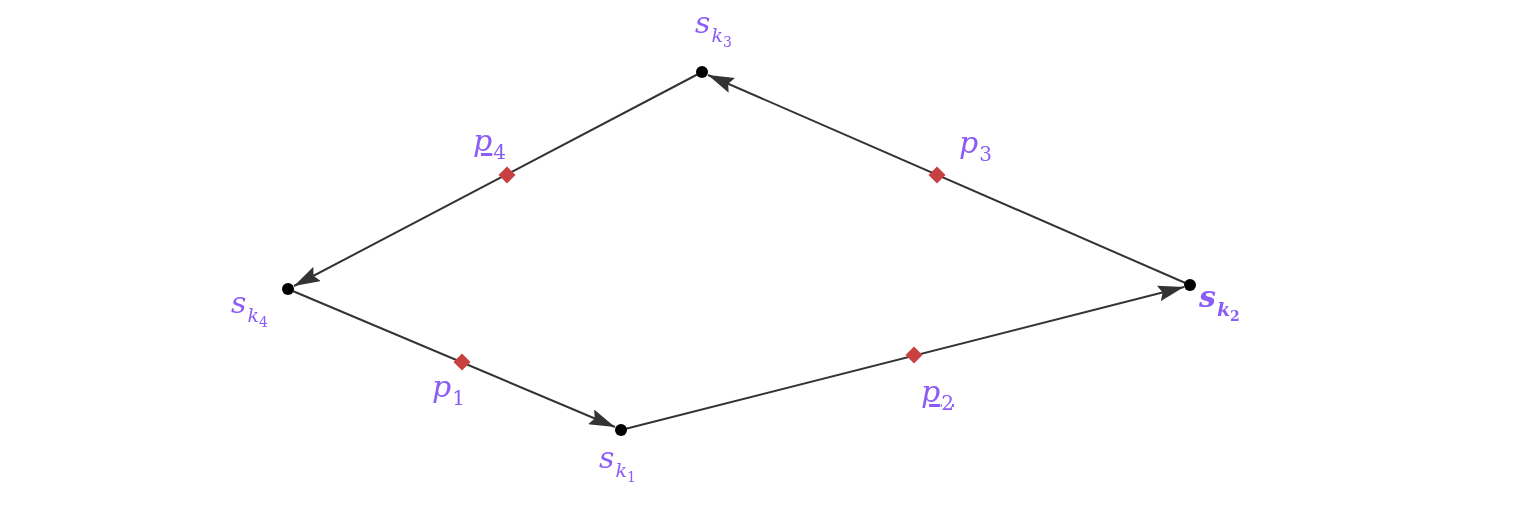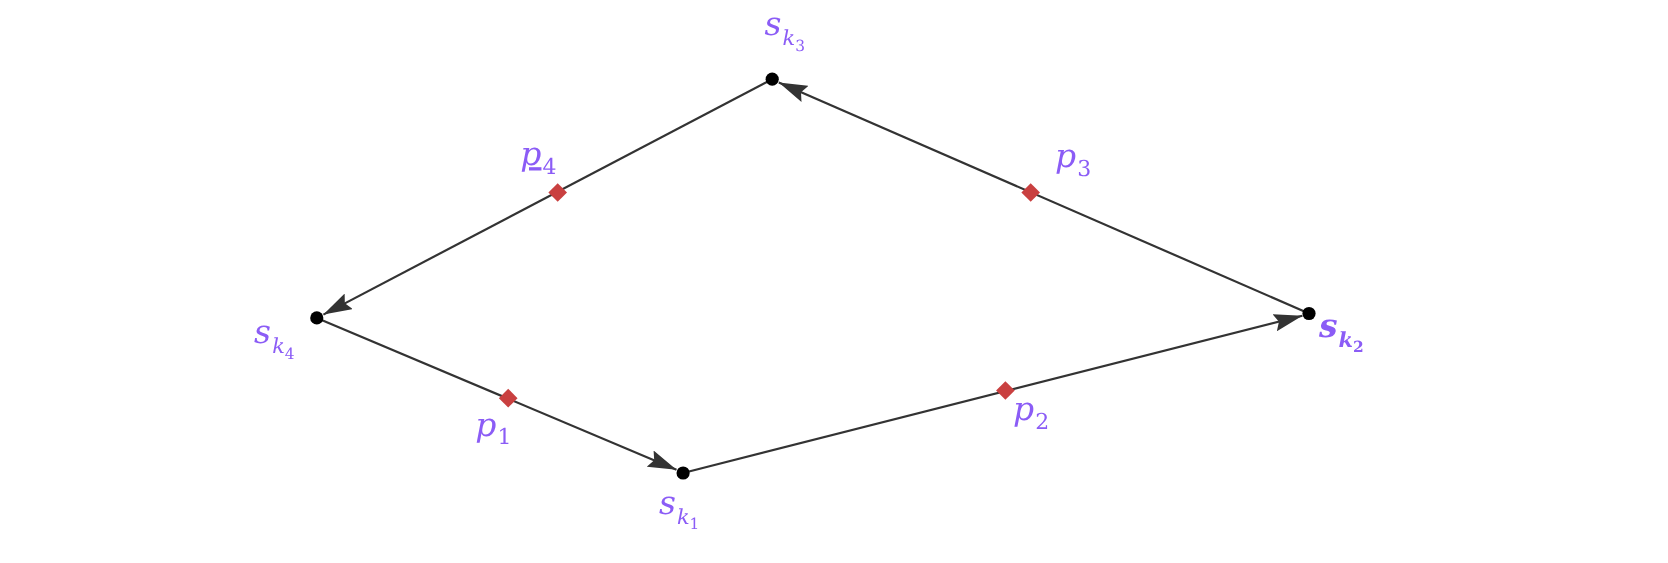--- a/index.html
+++ b/index.html
@@ -87,21 +87,21 @@
 </div>
 
 <div class="label" style="left:599px; top:443px;">
   <span>s</span><span class="sub"><span>k</span><span class="subsub">1</span></span>
 </div>
 
 <div class="label plabel" style="left:432px; top:372px;">
   <span>p</span><span class="sub">1</span>
 </div>
 
-<div class="label plabel" style="left:921px; top:358px;">
+<div class="label plabel" style="left:921px; top:377px;text-decoration:underline;">
   <span>p</span><span class="sub">2</span>
 </div>
 
 <div class="label plabel" style="left:959px; top:128px;">
   <span>p</span><span class="sub">3</span>
 </div>
 
 <div class="label plabel" style="left:473px; top:126px;text-decoration:underline;">
   <span>p</span><span class="sub">4</span>
 </div>

